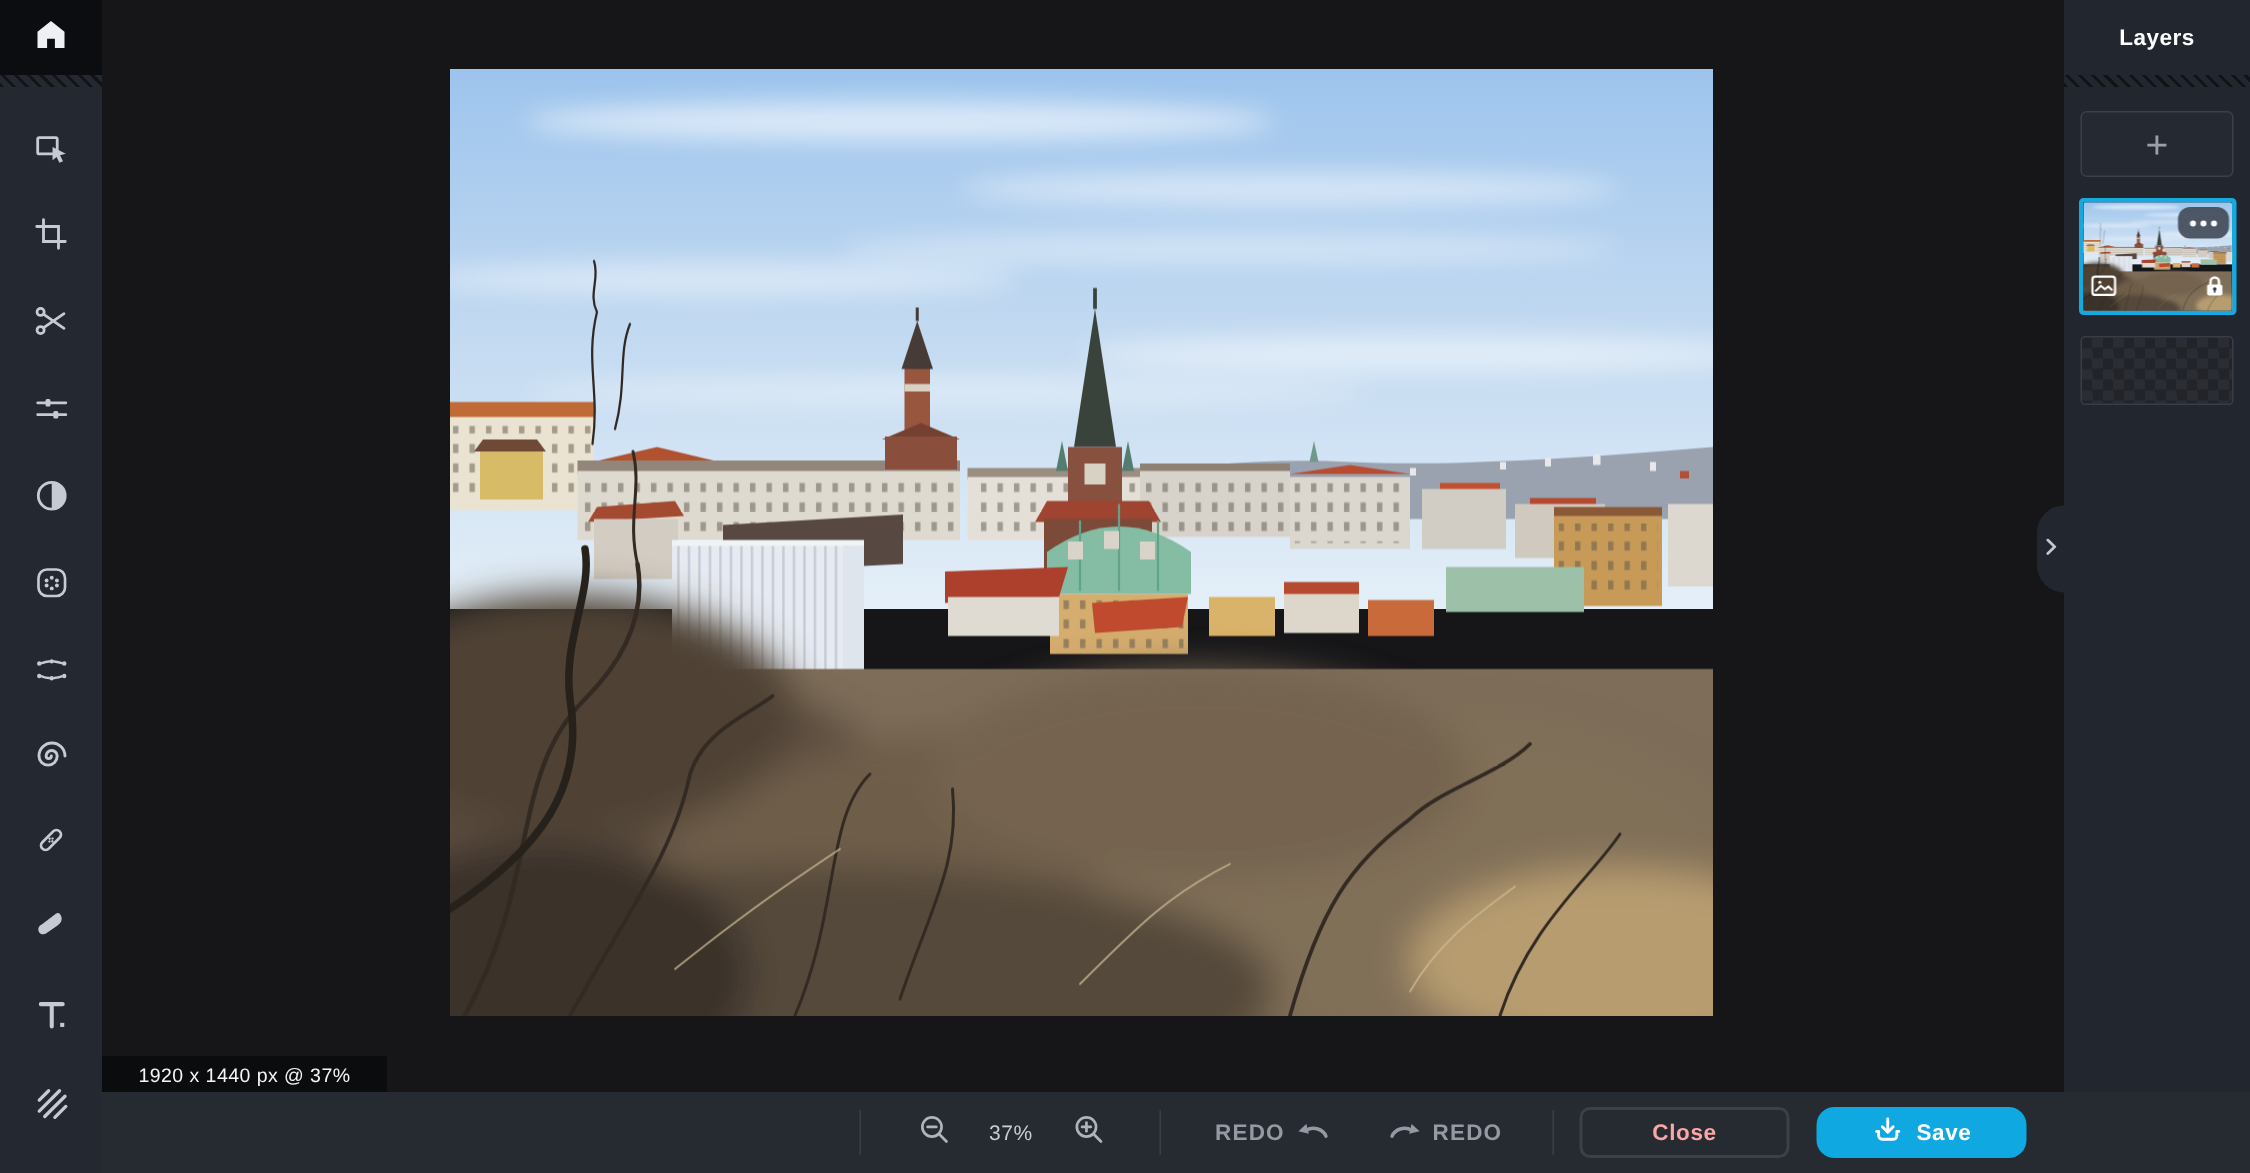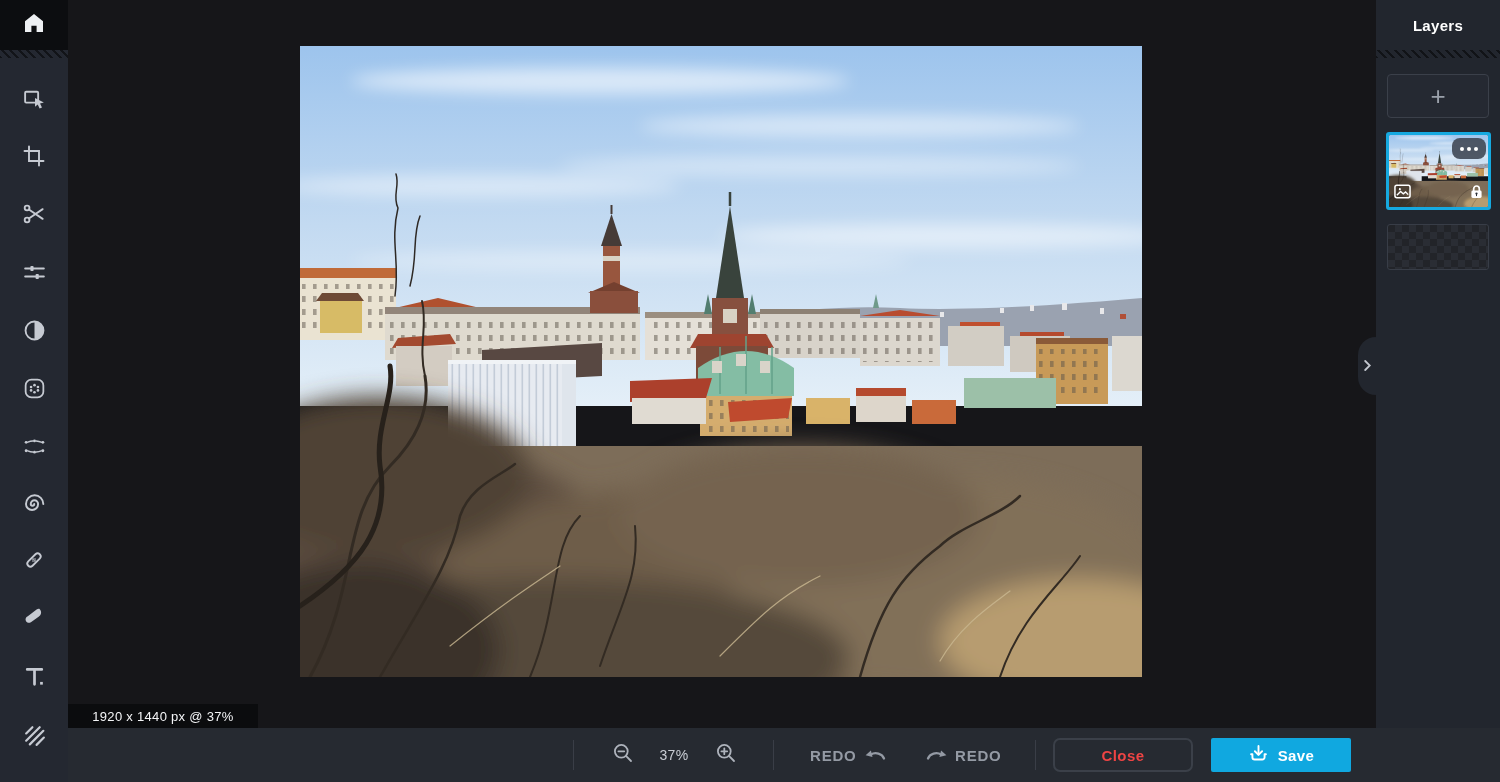--- a/index.html
+++ b/index.html
@@ -21,23 +21,23 @@
 
   
   #bottombar{position:absolute;left:68px;top:728px;width:1432px;height:54px;background:#262a31;z-index:6;}
   .vdiv{position:absolute;top:12px;width:1px;height:30px;background:#3a3e47;}
   .zoombtn{position:absolute;top:15px;width:24px;height:24px;display:flex;align-items:center;justify-content:center;cursor:pointer;}
   #zoom-level{position:absolute;left:584px;top:0;width:44px;height:54px;display:flex;align-items:center;justify-content:center;
     color:#c9cdd4;font-size:14px;font-weight:400;letter-spacing:.4px;}
   .histbtn{position:absolute;top:0;height:54px;display:flex;align-items:center;gap:7px;cursor:pointer;
     color:#949aa4;font-size:15px;font-weight:700;letter-spacing:.8px;}
   #close-btn{position:absolute;left:985px;top:10px;width:140px;height:34px;border:2px solid #3b4049;border-radius:7px;
-    box-sizing:border-box;display:flex;align-items:center;justify-content:center;color:#ef4444;font-size:15px;font-weight:700;
+    box-sizing:border-box;display:flex;align-items:center;justify-content:center;color:#fca5a5;font-size:15px;font-weight:700;
     letter-spacing:.4px;cursor:pointer;background:transparent;}
-  #save-btn{position:absolute;left:1143px;top:10px;width:140px;height:34px;border-radius:2px;background:#10a8e0;
+  #save-btn{position:absolute;left:1143px;top:10px;width:140px;height:34px;border-radius:12px;background:#10a8e0;
     display:flex;align-items:center;justify-content:center;gap:9px;color:#fff;font-size:15px;font-weight:700;
     letter-spacing:.4px;cursor:pointer;}
 
   
   #layers-panel{position:absolute;left:1376px;top:0;width:124px;height:728px;background:#22262e;z-index:5;}
   #layers-title{height:50px;display:flex;align-items:center;justify-content:center;color:#fff;font-size:15px;font-weight:700;letter-spacing:.3px;}
   #add-layer{width:102px;height:44px;margin:16px auto 0;border:1px solid #3b404a;border-radius:4px;background:#252932;
     display:flex;align-items:center;justify-content:center;color:#9aa0aa;font-size:26px;font-weight:400;cursor:pointer;box-sizing:border-box;}
   #layer-selected{position:relative;width:99px;height:72px;margin:14px auto 0;border:3px solid #16a9e0;border-radius:3px;
     background:#14161a;cursor:pointer;}

